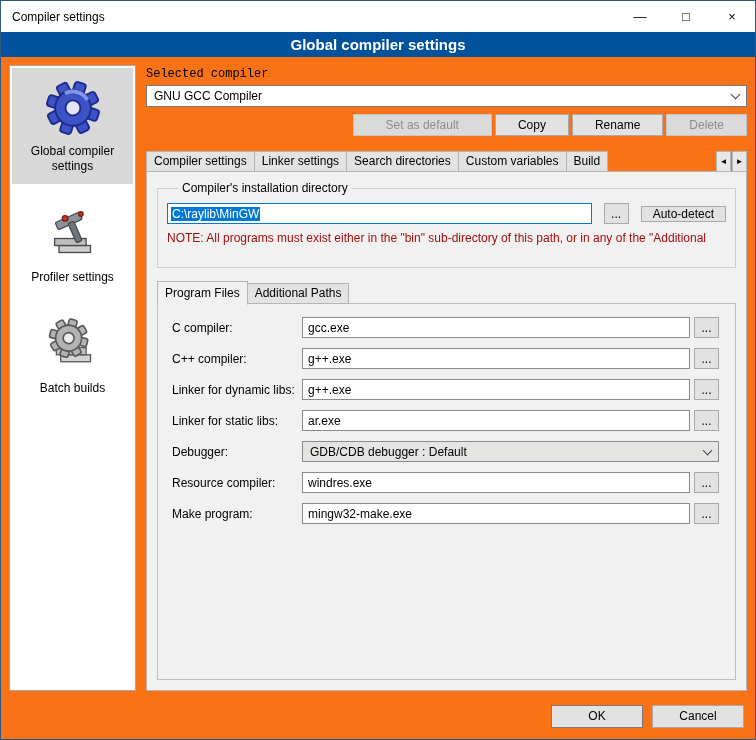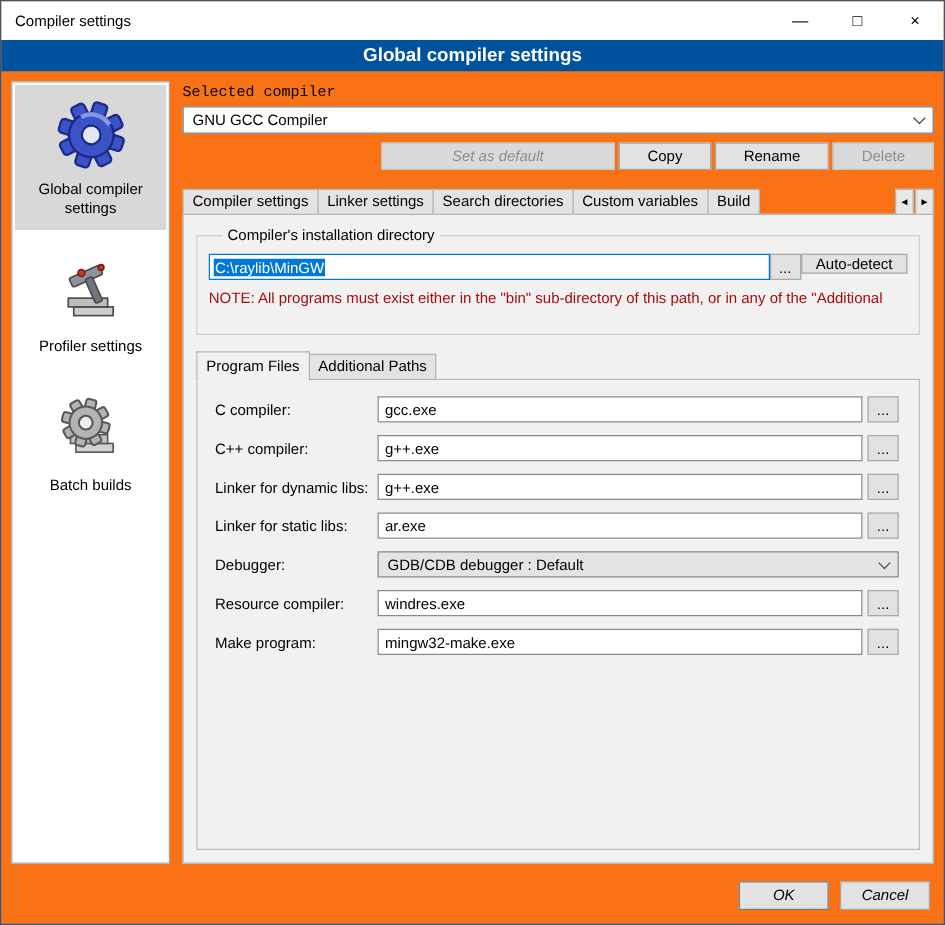--- a/index.html
+++ b/index.html
@@ -39,21 +39,21 @@
   .combo { height:22px; border:1px solid #7a7a7a; background:#fff; display:flex;
            align-items:center; padding:0 7px; gap:6px; }
   .combo .val { flex:1; white-space:nowrap; overflow:hidden; }
   .chev { display:inline-block; width:7px; height:7px; border-right:1.6px solid #444;
           border-bottom:1.6px solid #444; transform:rotate(45deg); margin-bottom:3px; flex:0 0 auto; }
 
   .btn { height:22px; background:#e2e2e2; border:1px solid #a9a9a9; font-family:inherit;
          font-size:12px; padding:0 12px; }
   .btn.disabled { color:#8e8e8e; background:#dadada; border-color:#c4c4c4; }
   .btn-row { display:flex; justify-content:flex-end; gap:3px; margin-top:7px; }
-  .btn.wide { padding:0 56px;font-style:italic; }
+  .btn.wide { padding:0 32px; }
   .btn.mid  { padding:0 22px; }
   .btn.reset { margin-left:18px; padding:0 14px; }
 
   
   .tabstrip { display:flex; align-items:flex-end; margin-top:15px; position:relative; z-index:2; }
   .tabscroller { flex:1; display:flex; align-items:flex-end; overflow:hidden; min-width:0; }
   .tab { flex:0 0 auto; height:21px; line-height:19px; padding:0 7px; background:#e3e3e3;
          border:1px solid #b5b5b5; margin-right:-1px; white-space:nowrap; }
   .tab.active { height:24px; line-height:23px; background:#f1f1f1; margin-bottom:-1px;
                 border-bottom:1px solid #f1f1f1; position:relative; z-index:3; }
@@ -61,21 +61,21 @@
   .tab-arrow { width:15px; height:21px; font-size:8px; background:#e8e8e8; border:1px solid #b5b5b5;
                display:flex; align-items:center; justify-content:center; font-family:inherit; padding:0; }
 
   .tab-panel { flex:1; border:1px solid #b5b5b5; background:#f1f1f1; margin-top:-1px;
                padding:14px 10px 10px; display:flex; flex-direction:column; min-height:0; }
 
   
   .groupbox { position:relative; border:1px solid #cfcfcf; padding:14px 9px 7px; margin-top:2px; }
   .groupbox-title { position:absolute; top:-8px; left:20px; background:#f1f1f1; padding:0 4px; }
 
-  .dir-row { display:flex; gap:0; }
+  .dir-row { display:flex; gap:12px; align-items:center; }
   .dir-input { flex:1; height:21px; border:1px solid #0078d7; background:#fff;
                display:flex; align-items:center; padding:0 3px; overflow:hidden; }
   .dir-input .selval { background:#0078d7; color:#fff; padding:0 1px; white-space:nowrap; }
   .browse { width:25px; padding:0; height:21px; flex:0 0 auto; }
   .autodetect { height:16px; padding:0 11px; flex:0 0 auto; }
   .note { color:#a50e0e; margin:7px 0 15px; white-space:nowrap; overflow:hidden; }
 
   .subtabs { display:flex; align-items:flex-end; margin-top:13px; position:relative; z-index:2; }
   .subpanel { flex:1; border:1px solid #bdbdbd; background:#f1f1f1; margin-top:-1px;
               padding:13px 16px 10px 14px; min-height:0; overflow:hidden; }
@@ -83,21 +83,21 @@
   .row { display:flex; align-items:center; margin-bottom:10px; }
   .row-label { flex:0 0 130px; }
   .row-field { flex:1; display:flex; gap:4px; align-items:center; min-width:0; }
   .txt { flex:1; height:21px; border:1px solid #8a8a8a; background:#fff; padding:0 5px;
          font-family:inherit; font-size:12px; min-width:0; }
   .combo.gray { flex:1; background:#e4e4e2; border-color:#8a8a8a; height:21px; }
 
   
   .footer { flex:0 0 40px; display:flex; justify-content:flex-end; align-items:center;
             gap:9px; padding:0 11px 6px 0; }
-  .footer .btn { width:72px; height:23px; padding:0;font-style:italic; }
+  .footer .btn { width:92px; height:23px; padding:0; }
   .footer .btn.ok { border-color:#7a7a7a; }
 
   svg { display:block; }
 </style>
 </head>
 <body>
 
 <div class="window">
 
   <div class="titlebar">

